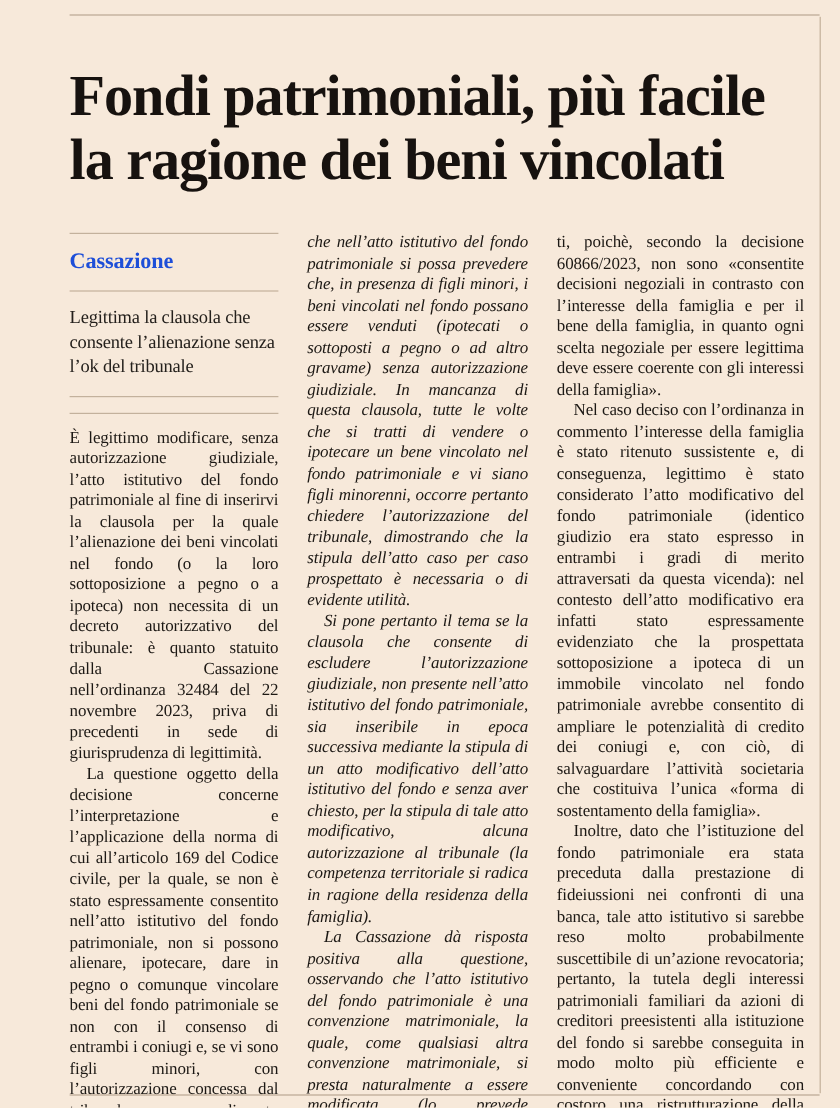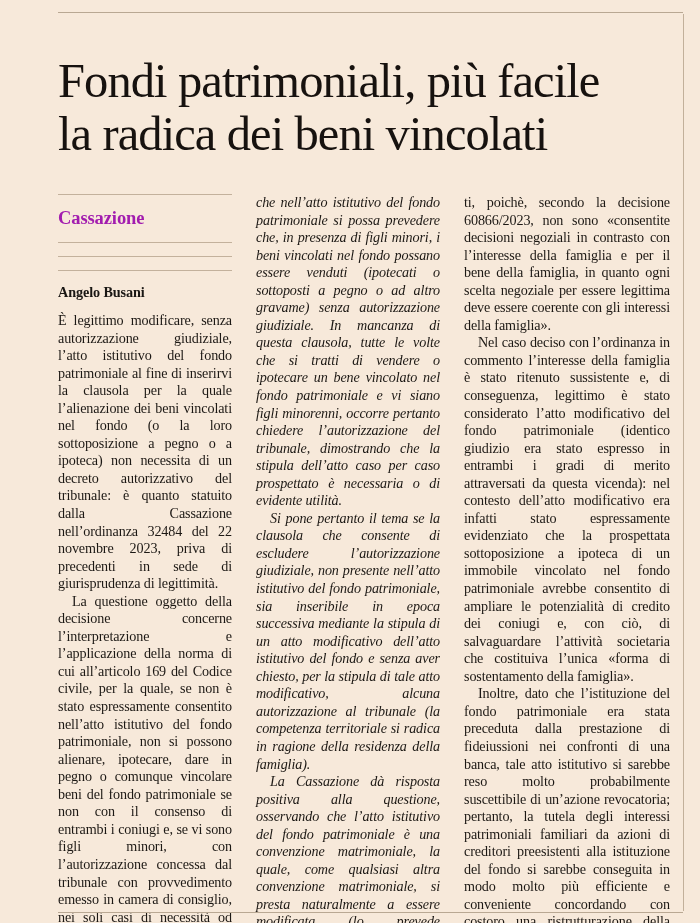--- a/index.html
+++ b/index.html
@@ -48,21 +48,21 @@
     border-left: 1.1px solid #c2b09a;
   }
 
   
   .headline {
     position: absolute;
     left: 58px;
     right: 30px;
     top: 22px;
     font-family: "Liberation Serif", "DejaVu Serif", serif;
-    font-weight: 400;
+    font-weight: 700;
     font-size: 48.5px;
     line-height: 53px;
     letter-spacing: -0.9px;
     color: #17120f;
   }
   .headline .hl-line { display: block; white-space: nowrap; }
 
   
   .cols {
     position: absolute;
@@ -80,21 +80,21 @@
   .col-left  { width: 190px; padding-right: 16px; }
   .col-mid   { width: 208px; padding-right: 16px; padding-left: 8px; font-style: italic;}
   .col-right { width: 214px; padding-left: 8px; }
 
   
   .kicker {
     font-family: "Liberation Serif", "DejaVu Serif", serif;
     font-weight: 700;
     font-size: 18.5px;
     line-height: 22px;
-    color: #a21caf;
+    color: #1d4ed8;
     margin: 2px 0 0 0;
     letter-spacing: -0.1px;
   }
   .hr-thin {
     border: 0;
     border-top: 1px solid #c3b19c;
     margin: 13px 0 12px 0;
   }
   .summary {
     font-size: 15.4px;
@@ -134,32 +134,32 @@
 </style>
 </head>
 <body>
 
 <div class="page">
 
   <div class="rule-top"></div>
 
   <h1 class="headline">
     <span class="hl-line">Fondi patrimoniali, più facile</span>
-    <span class="hl-line">la radica dei beni vincolati</span>
+    <span class="hl-line">la ragione dei beni vincolati</span>
   </h1>
 
   <div class="cols">
 
     <div class="col col-left">
       <hr class="hr-thin" style="margin-top:0">
       <div class="kicker">Cassazione</div>
       <hr class="hr-thin">
+      <div class="summary">Legittima la clausola che consente l’alienazione senza l’ok del tribunale</div>
       <hr class="hr-thin">
       <hr class="hr-thin">
-      <div class="byline">Angelo Busani</div>
 
       <div class="body-text">
         <p class="first">È legittimo modificare, senza autorizzazione giudiziale, l’atto istitutivo del fondo patrimoniale al fine di inserirvi la clausola per la quale l’alienazione dei beni vincolati nel fondo (o la loro sottoposizione a pegno o a ipoteca) non necessita di un decreto autorizzativo del tribunale: è quanto statuito dalla Cassazione nell’ordinanza 32484 del 22 novembre 2023, priva di precedenti in sede di giurisprudenza di legittimità.</p>
         <p>La questione oggetto della decisione concerne l’interpretazione e l’applicazione della norma di cui all’articolo 169 del Codice civile, per la quale, se non è stato espressamente consentito nell’atto istitutivo del fondo patrimoniale, non si possono alienare, ipotecare, dare in pegno o comunque vincolare beni del fondo patrimoniale se non con il consenso di entrambi i coniugi e, se vi sono figli minori, con l’autorizzazione concessa dal tribunale con provvedimento emesso in camera di consiglio, nei soli casi di necessità od utilità evidente.</p>
 
       </div>
     </div>
 
     <div class="col col-mid">
       <div class="body-text">

